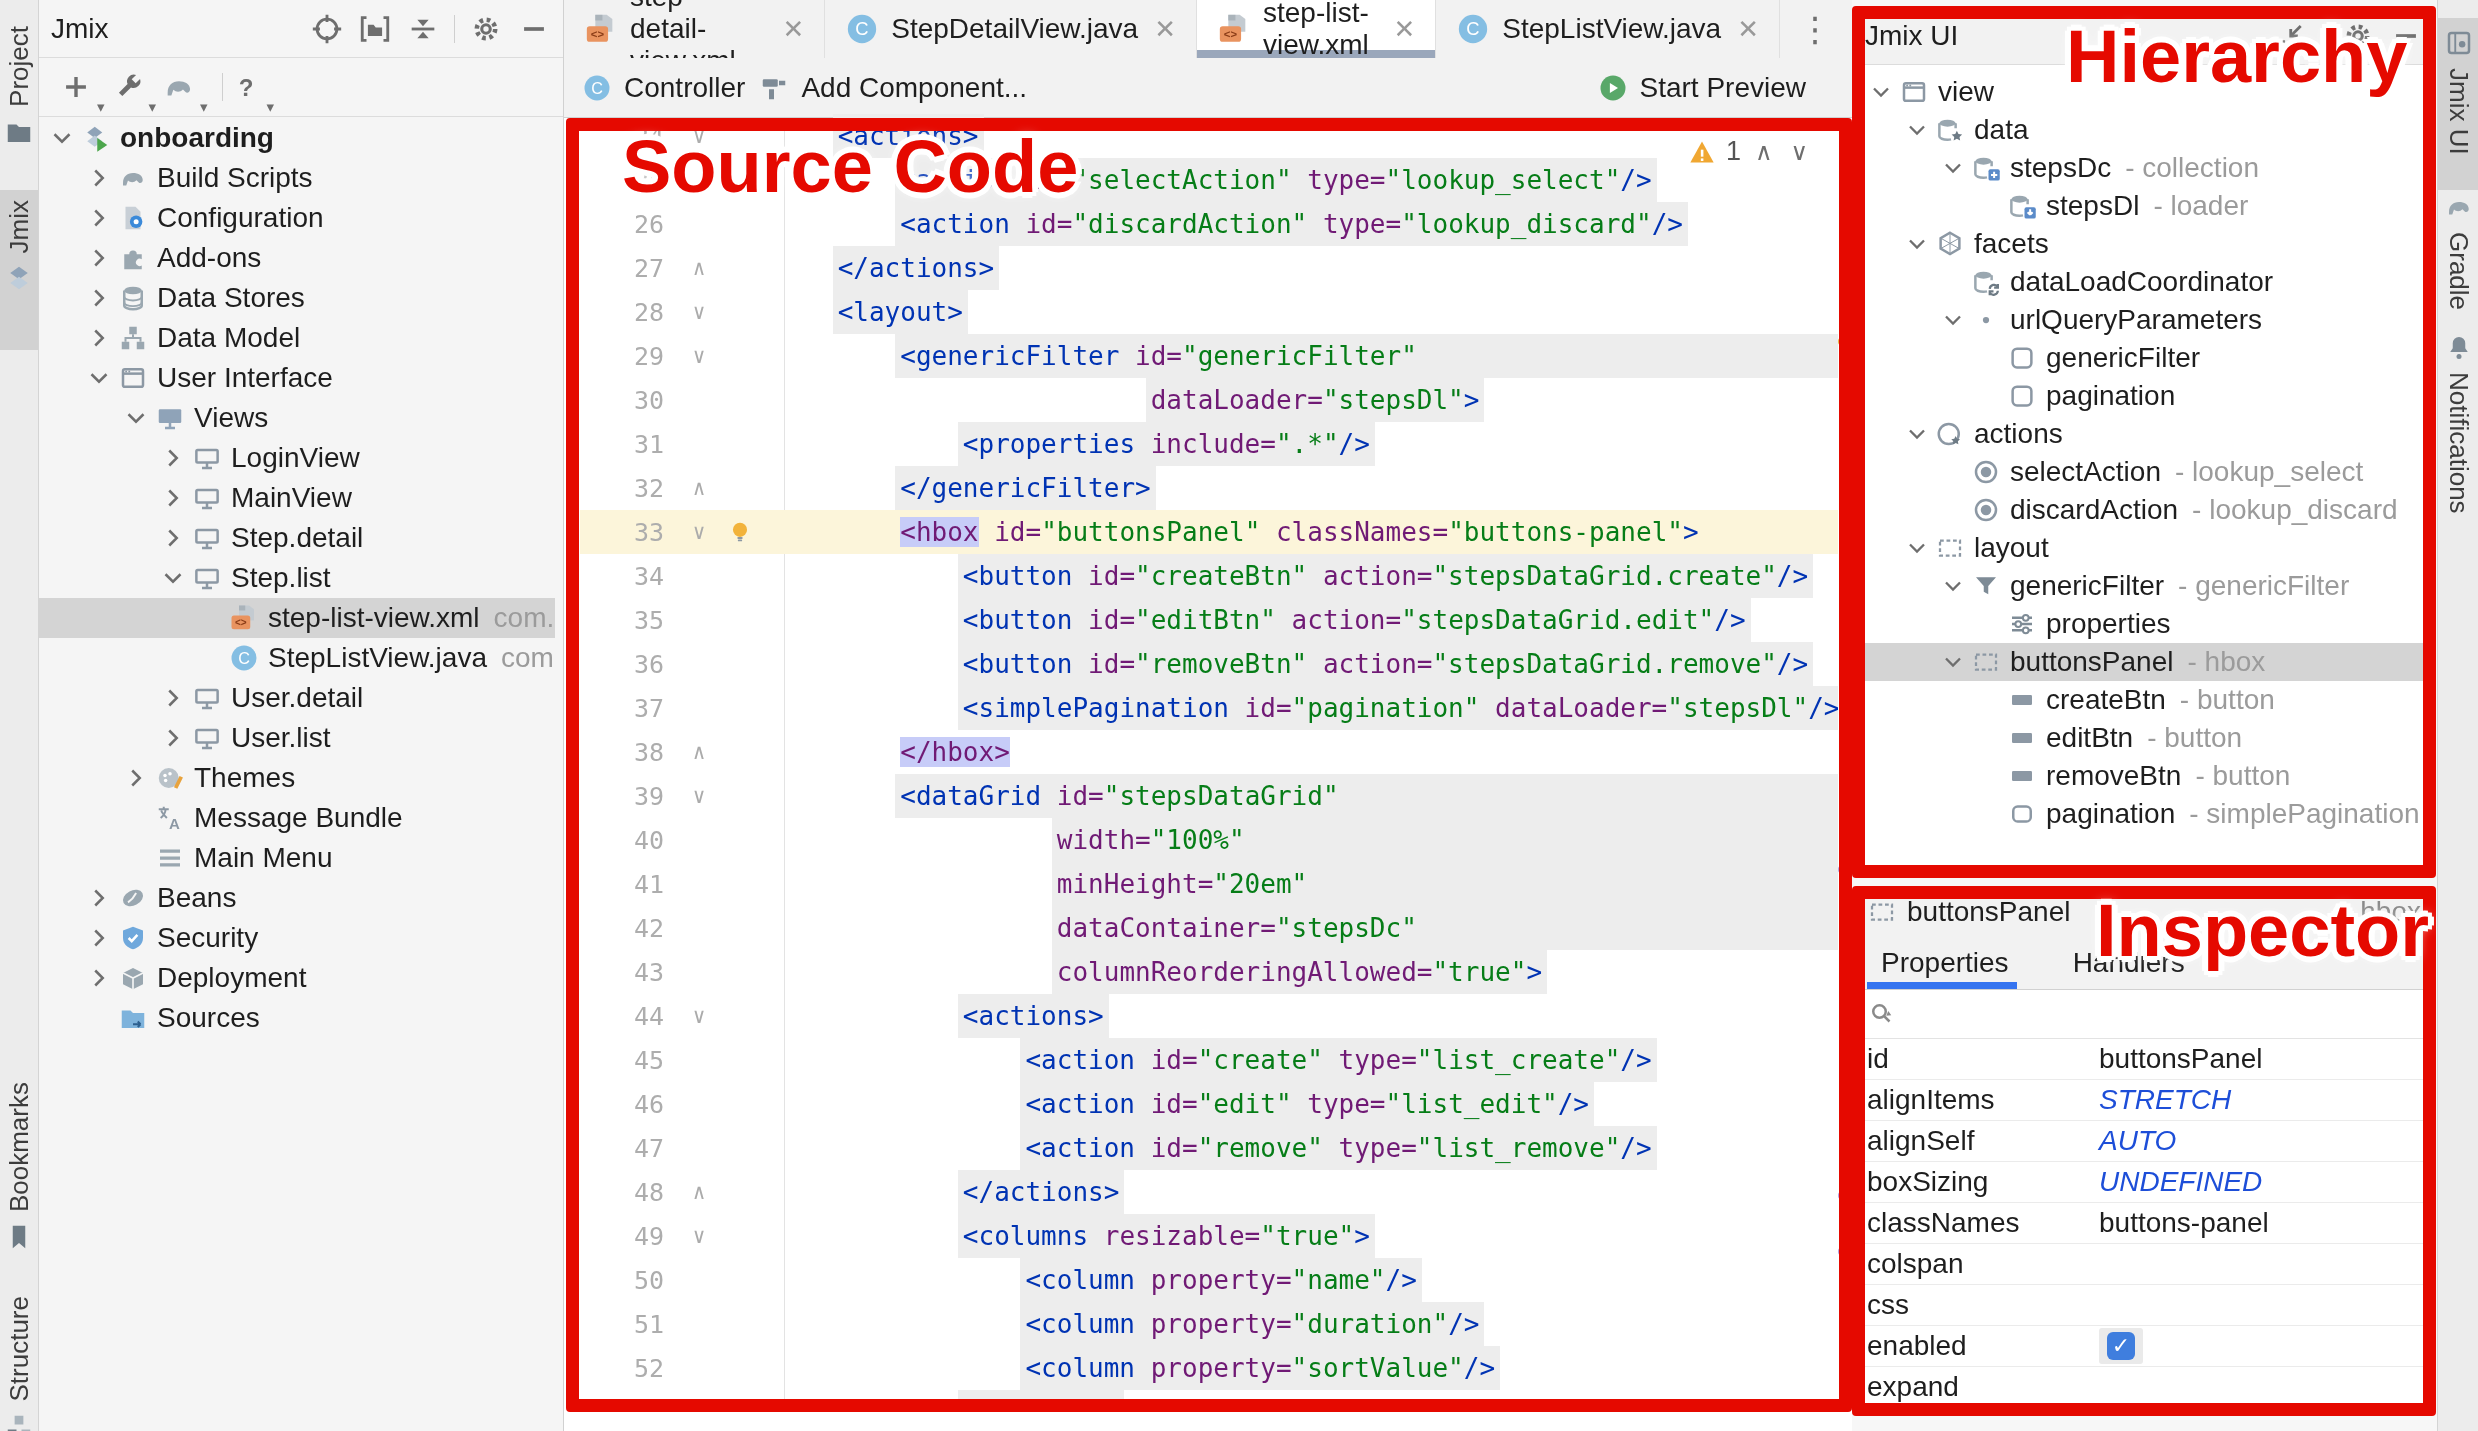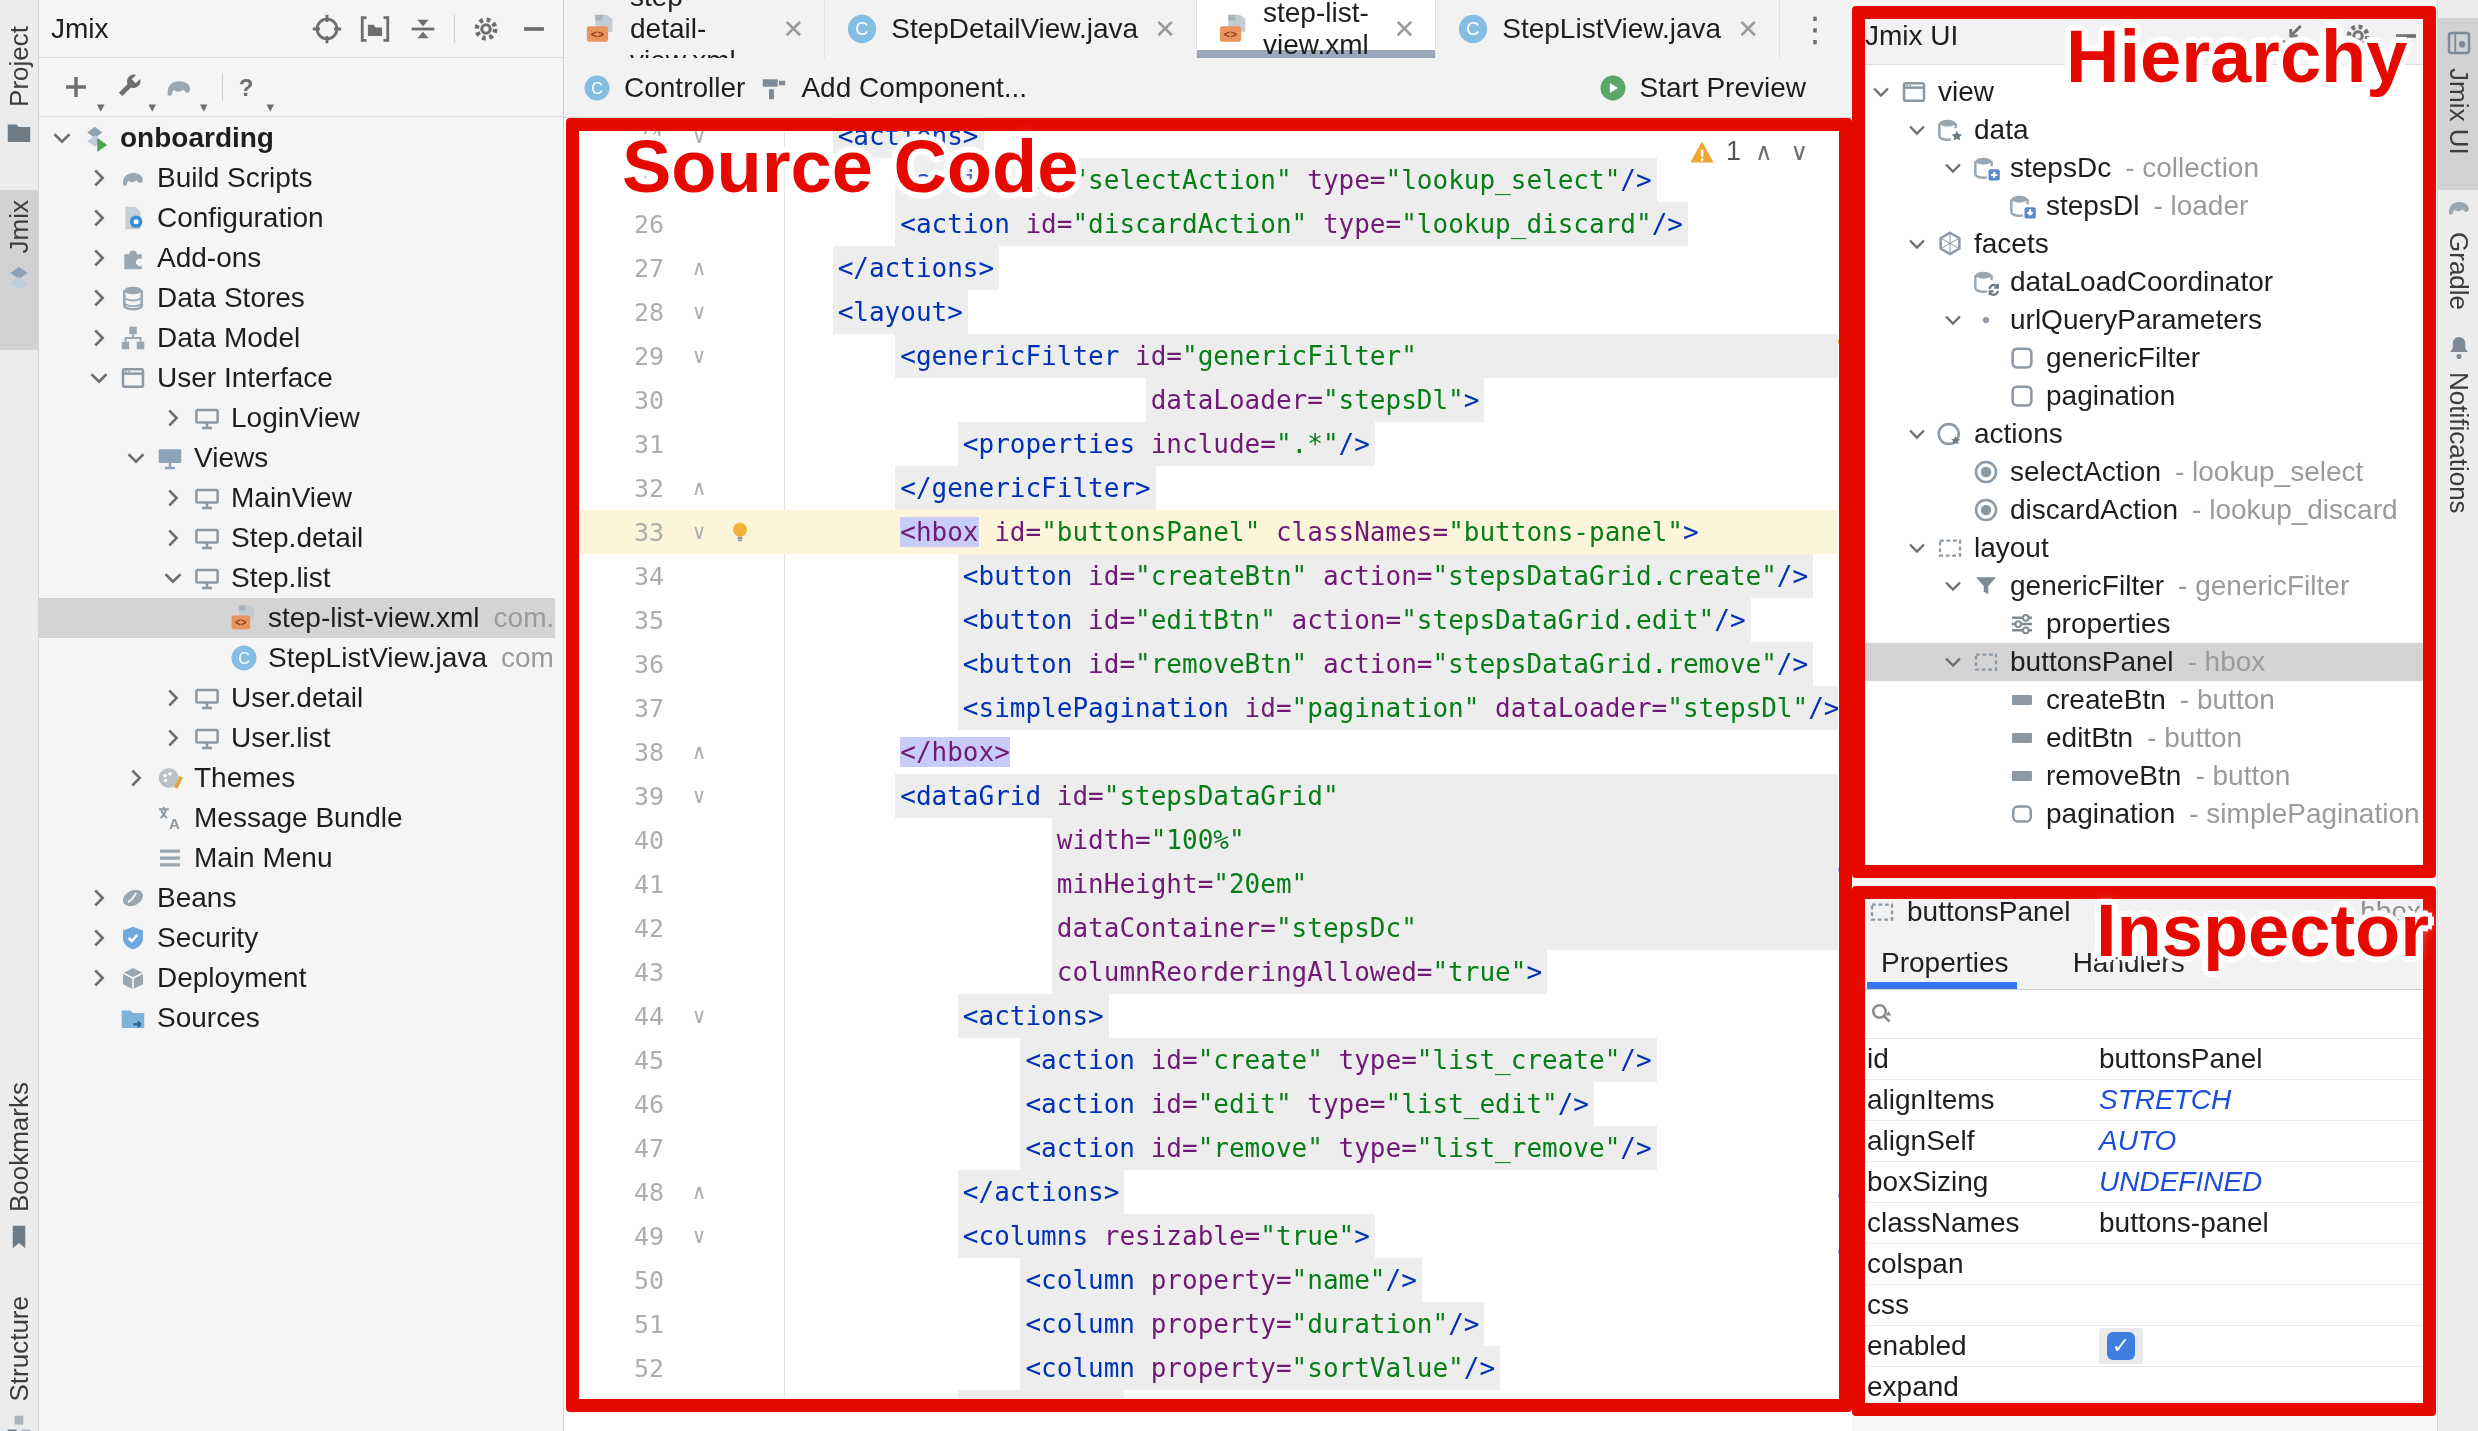--- a/index.html
+++ b/index.html
@@ -321,47 +321,47 @@
           <span class="icon ">
             <svg viewBox="0 0 24 24">
               <rect x="4" y="5" width="16" height="14" rx="1.5" fill="none" stroke="#8c98a4" stroke-width="2"></rect>
               <path d="M4 8.5h16" stroke="#8c98a4" stroke-width="2"></path>
               <circle cx="6.5" cy="6.8" r=".8" fill="#8c98a4"></circle>
               <circle cx="9" cy="6.8" r=".8" fill="#8c98a4"></circle>
             </svg>
           </span>
           <span class="">User Interface</span>
         </div>
+        <div class="trow" style="height: 40px; padding-left: 82px;">
+          <span class="chev">
+            <svg viewBox="0 0 24 24">
+              <path d="M6 9l6 6 6-6" fill="none" stroke="#6e6e6e" stroke-width="2"></path>
+            </svg>
+          </span>
+          <span class="icon ">
+            <svg viewBox="0 0 24 24">
+              <rect x="3" y="5" width="18" height="11" rx="1" fill="#8fa3b8"></rect>
+              <path d="M12 16v3M8 20h8" stroke="#8fa3b8" stroke-width="2"></path>
+            </svg>
+          </span>
+          <span class="">Views</span>
+        </div>
         <div class="trow" style="height: 40px; padding-left: 119px;">
           <span class="chev">
             <svg viewBox="0 0 24 24">
               <path d="M9 6l6 6-6 6" fill="none" stroke="#6e6e6e" stroke-width="2"></path>
             </svg>
           </span>
           <span class="icon ">
             <svg viewBox="0 0 24 24">
               <rect x="3.5" y="5.5" width="17" height="10" rx="1" fill="none" stroke="#8c98a4" stroke-width="2"></rect>
               <path d="M12 16v3M8 20h8" stroke="#8c98a4" stroke-width="2"></path>
             </svg>
           </span>
           <span class="">LoginView</span>
-        </div>
-        <div class="trow" style="height: 40px; padding-left: 82px;">
-          <span class="chev">
-            <svg viewBox="0 0 24 24">
-              <path d="M6 9l6 6 6-6" fill="none" stroke="#6e6e6e" stroke-width="2"></path>
-            </svg>
-          </span>
-          <span class="icon ">
-            <svg viewBox="0 0 24 24">
-              <rect x="3" y="5" width="18" height="11" rx="1" fill="#8fa3b8"></rect>
-              <path d="M12 16v3M8 20h8" stroke="#8fa3b8" stroke-width="2"></path>
-            </svg>
-          </span>
-          <span class="">Views</span>
         </div>
         <div class="trow" style="height: 40px; padding-left: 119px;">
           <span class="chev">
             <svg viewBox="0 0 24 24">
               <path d="M9 6l6 6-6 6" fill="none" stroke="#6e6e6e" stroke-width="2"></path>
             </svg>
           </span>
           <span class="icon ">
             <svg viewBox="0 0 24 24">
               <rect x="3.5" y="5.5" width="17" height="10" rx="1" fill="none" stroke="#8c98a4" stroke-width="2"></rect>

